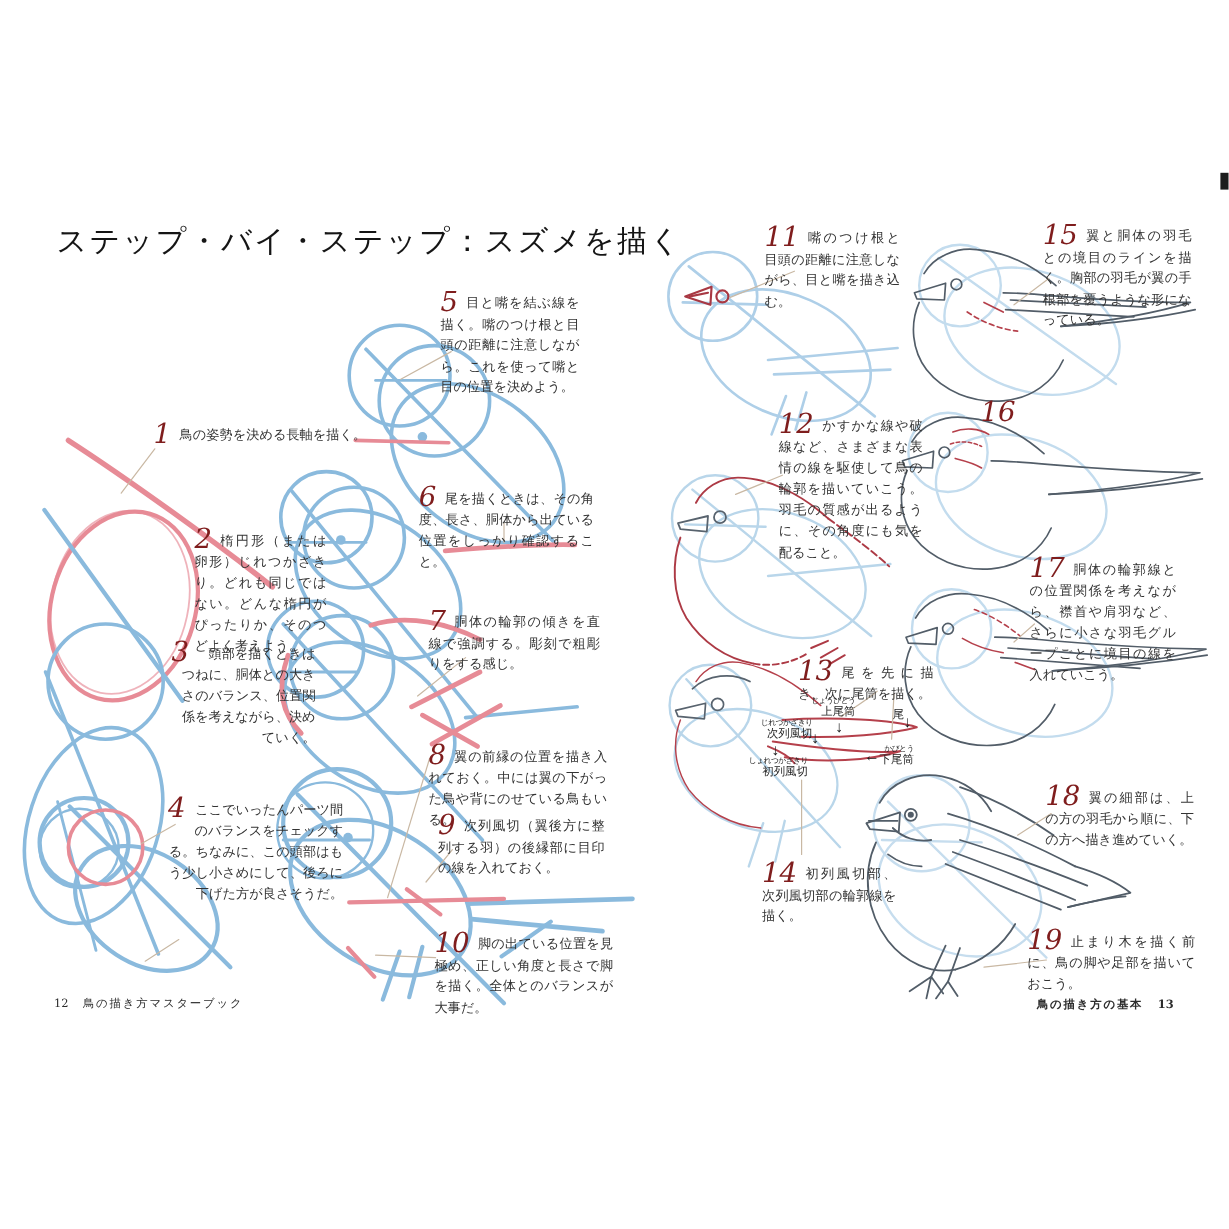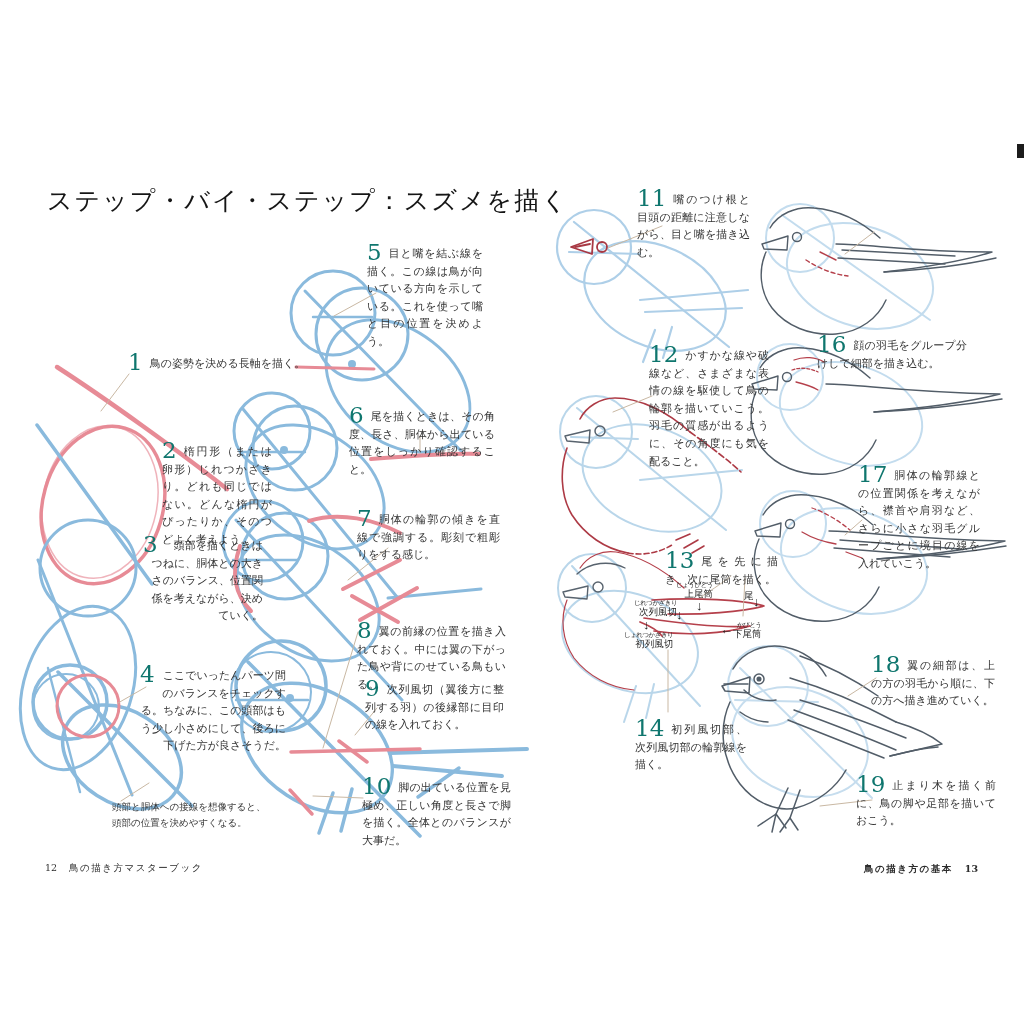--- a/index.html
+++ b/index.html
@@ -7,28 +7,28 @@
           font-family:"Liberation Sans",sans-serif;color:#333;}
   .sketch-layer{position:absolute;left:0;top:0;z-index:0;}
   .txt-layer{position:absolute;left:0;top:0;width:812px;height:1024px;z-index:1;pointer-events:none;}
 
   .page-title{position:absolute;left:47px;top:184px;font-family:"DejaVu Serif",serif;
               font-size:25px;letter-spacing:2px;color:#151515;font-weight:500;white-space:nowrap;}
   .intro{position:absolute;left:47px;top:256px;width:250px;font-size:12.5px;line-height:1.82;
          letter-spacing:0.4px;color:#222;white-space:pre-line;}
 
   .step{position:absolute;font-size:11px;line-height:1.6;color:#333;text-align:justify;}
-  .step .num{float:left;font-family:"DejaVu Serif",serif;font-size:23px;
-             line-height:0.85;margin:-2px 7px 0 0;color:#0f766e;}
+  .step .num{float:left;font-family:"DejaVu Serif",serif;font-style:italic;font-size:23px;
+             line-height:0.85;margin:-2px 7px 0 0;color:#7f1d1d;}
   .step.ra{text-align:right;}
 
   .caption{position:absolute;left:112px;top:799px;width:170px;font-size:9.5px;line-height:1.65;
            color:#333;white-space:pre-line;}
 
-  .footer{position:absolute;font-size:9.5px;letter-spacing:1.5px;color:#2c2c2c;white-space:nowrap;margin-top:32px;}
+  .footer{position:absolute;font-size:9.5px;letter-spacing:1.5px;color:#2c2c2c;white-space:nowrap;}
   .footer .pg{font-family:"DejaVu Serif",serif;letter-spacing:0;}
   .footer-left{left:45px;top:830px;}
   .footer-right{left:808px;top:831px;width:170px;text-align:right;font-weight:bold;}
   .footer .gap{display:inline-block;width:12px;}
 
   .anat{position:absolute;text-align:right;color:#222;z-index:2;}
   .anat .fg{display:block;font-size:6.5px;line-height:1;letter-spacing:-0.5px;}
   .anat .bs{display:block;font-size:9.5px;line-height:1.15;}
   .arw{position:absolute;font-size:13px;font-weight:bold;color:#1a1a1a;z-index:2;line-height:1;}
 
@@ -323,59 +323,60 @@
     <div class="step" style="left:162px;top:443px;width:110px">
       <span class="num">2</span><span class="txt">楕円形（または卵形）じれつかざきり。どれも同じではない。どんな楕円がぴったりか、そのつどよく考えよう。</span>
     </div>
     <div class="step ra" style="left:143px;top:537px;width:120px">
       <span class="num">3</span><span class="txt">頭部を描くときはつねに、胴体との大きさのバランス、位置関係を考えながら、決めていく。</span>
     </div>
     <div class="step ra" style="left:140px;top:667px;width:146px">
       <span class="num">4</span><span class="txt">ここでいったんパーツ間のバランスをチェックする。ちなみに、この頭部はもう少し小さめにして、後ろに下げた方が良さそうだ。</span>
     </div>
     <div class="step" style="left:367px;top:245px;width:116px">
-      <span class="num">5</span><span class="txt">目と嘴を結ぶ線を描く。この線は鳥が向いている方向を示している。これを使って嘴と目の位置を決めよう。</span>
+      <span class="num">5</span><span class="txt">目と嘴を結ぶ線を描く。嘴のつけ根と目頭の距離に注意しながら。これを使って嘴と目の位置を決めよう。</span>
     </div>
     <div class="step" style="left:349px;top:408px;width:146px">
       <span class="num">6</span><span class="txt">尾を描くときは、その角度、長さ、胴体から出ている位置をしっかり確認すること。</span>
     </div>
     <div class="step" style="left:357px;top:511px;width:143px">
       <span class="num">7</span><span class="txt">胴体の輪郭の傾きを直線で強調する。彫刻で粗彫りをする感じ。</span>
     </div>
     <div class="step" style="left:357px;top:623px;width:149px">
       <span class="num">8</span><span class="txt">翼の前縁の位置を描き入れておく。中には翼の下がった鳥や背にのせている鳥もいる。</span>
     </div>
     <div class="step" style="left:365px;top:681px;width:139px">
       <span class="num">9</span><span class="txt">次列風切（翼後方に整列する羽）の後縁部に目印の線を入れておく。</span>
     </div>
     <div class="step" style="left:362px;top:779px;width:149px">
       <span class="num">10</span><span class="txt">脚の出ている位置を見極め、正しい角度と長さで脚を描く。全体とのバランスが大事だ。</span>
     </div>
 
-    <div class="caption">頭部と胴体への接線を想像すると、
-頭部の位置を決めやすくなる。</div>
 
     <div class="footer footer-left">
       <span class="pg">12</span><span class="gap"></span><span>鳥の描き方マスターブック</span>
     </div>
 
     <div class="step" style="left:637px;top:191px;width:113px">
       <span class="num">11</span><span class="txt">嘴のつけ根と目頭の距離に注意しながら、目と嘴を描き込む。</span>
     </div>
     <div class="step" style="left:649px;top:347px;width:120px">
       <span class="num">12</span><span class="txt">かすかな線や破線など、さまざまな表情の線を駆使して鳥の輪郭を描いていこう。羽毛の質感が出るように、その角度にも気を配ること。</span>
     </div>
     <div class="step" style="left:665px;top:553px;width:113px">
       <span class="num">13</span><span class="txt">尾を先に描き、次に尾筒を描く。</span>
     </div>
     <div class="step" style="left:635px;top:721px;width:112px">
       <span class="num">14</span><span class="txt">初列風切部、次列風切部の輪郭線を描く。</span>
     </div>
+    <div class="step" style="left:869px;top:189px;width:124px">
+      <span class="num">15</span><span class="txt">翼と胴体の羽毛との境目のラインを描く。胸部の羽毛が翼の手根部を覆うような形になっている。</span>
+    </div>
     <div class="step" style="left:817px;top:337px;width:150px">
-      <span class="num">16</span><span class="txt">顔の羽毛をグループ分けして細部を描き込む。</span>
+      <span class="num">16</span>
     </div>
     <div class="step" style="left:858px;top:467px;width:122px">
       <span class="num">17</span><span class="txt">胴体の輪郭線との位置関係を考えながら、襟首や肩羽など、さらに小さな羽毛グループごとに境目の線を入れていこう。</span>
     </div>
     <div class="step" style="left:871px;top:657px;width:124px">
       <span class="num">18</span><span class="txt">翼の細部は、上の方の羽毛から順に、下の方へ描き進めていく。</span>
     </div>
     <div class="step" style="left:856px;top:777px;width:140px">
       <span class="num">19</span><span class="txt">止まり木を描く前に、鳥の脚や足部を描いておこう。</span>
     </div>

